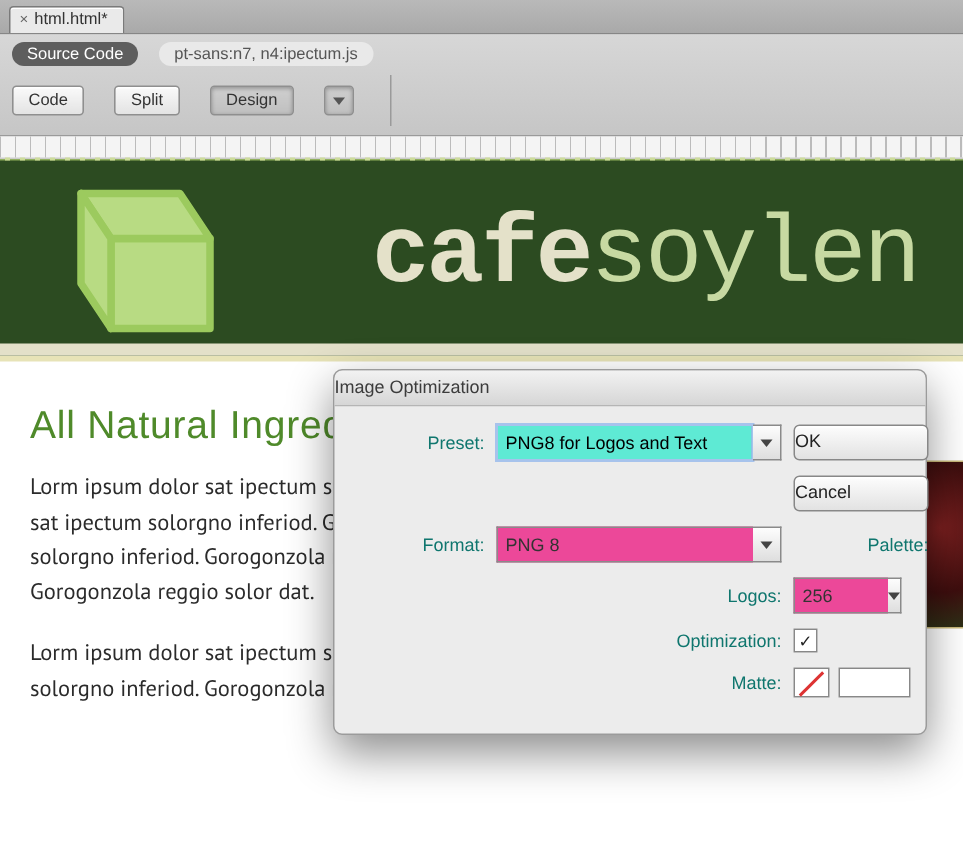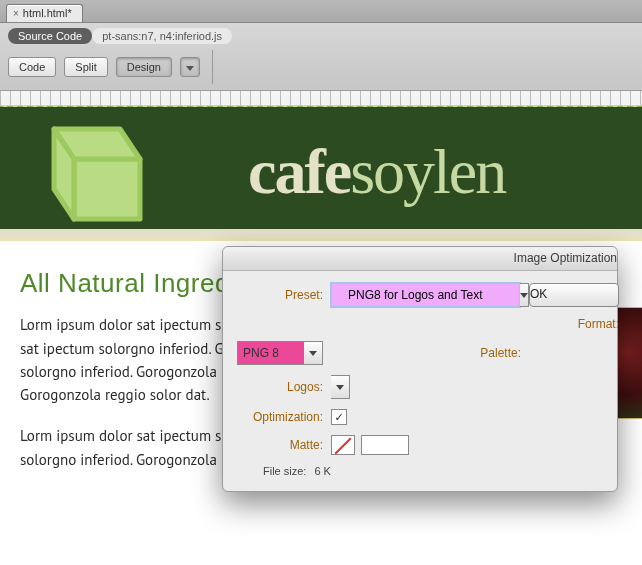--- a/index.html
+++ b/index.html
@@ -5,54 +5,54 @@
   html,body{margin:0;padding:0;font-family:"Lucida Grande","Segoe UI",Arial,sans-serif;font-size:12px;color:#333;background:#fff}
   .app{width:642px;height:565px;position:relative;overflow:hidden;background:#fff}
 
   
   .tabbar{height:22px;background:linear-gradient(#b9b9b9,#a9a9a9);border-bottom:1px solid #868686;display:flex;align-items:flex-end;padding-left:6px}
   .tab{background:#eaeaea;border:1px solid #7a7a7a;border-bottom:none;border-radius:3px 3px 0 0;padding:2px 10px 3px 6px;display:flex;align-items:center;gap:4px;font-size:11px;color:#333;box-shadow:inset 0 1px 0 #fff}
   .tab .x{font-family:Arial;color:#666;font-size:10px}
 
   
   .toolbar{background:linear-gradient(#d7d7d7,#c6c6c6);border-bottom:1px solid #9a9a9a;padding:5px 8px 6px;display:flex;flex-direction:column;gap:6px}
-  .pillrow{display:flex;align-items:center;gap:0}
+  .pillrow{display:flex;align-items:center;gap:14px}
   .pill{border-radius:10px;padding:2px 10px;font-size:11px;background:#e9e9e9;color:#555}
   .pill.active{background:#5e5e5e;color:#fff}
-  .btnrow{display:flex;align-items:center;gap:8px}
+  .btnrow{display:flex;align-items:center;gap:20px}
   .tb-btn{background:linear-gradient(#fafafa,#e3e3e3);border:1px solid #8f8f8f;border-radius:3px;padding:3px 10px;font-size:11px;color:#333;box-shadow:inset 0 1px 0 #fff}
   .tb-btn.pressed{background:linear-gradient(#cfcfcf,#bfbfbf);box-shadow:inset 0 1px 3px rgba(0,0,0,.3)}
   .split-arrow{padding:3px 5px}
   .split-arrow::after{content:"";display:inline-block;border-left:4px solid transparent;border-right:4px solid transparent;border-top:5px solid #555}
   .sep{width:1px;height:34px;background:#9a9a9a;margin:0 4px}
 
   
   .ruler{height:14px;background:#f4f4f4;border-bottom:1px solid #ccc;background-image:repeating-linear-gradient(90deg,#bbb 0,#bbb 1px,transparent 1px,transparent 10px)}
 
   
   .page{position:relative}
   .banner{height:122px;background:#2c4b21;position:relative;border-top:1px solid #8faf5d;border-bottom:8px solid #e3e0c9}
   .dotrow{position:absolute;top:-4px;left:0;right:0;height:6px;background-image:radial-gradient(#cddc9b 2px,transparent 2px);background-size:10px 6px}
   .logo{position:absolute;left:44px;top:8px}
-  .logotype{position:absolute;left:248px;top:28px;font-family:Liberation Serif, serif;font-size:64px;font-weight:700;letter-spacing:-2px;color:#e4e1c9;white-space:nowrap}
+  .logotype{position:absolute;left:248px;top:28px;font-family:Liberation Mono, monospace;font-size:64px;font-weight:700;letter-spacing:-2px;color:#e4e1c9;white-space:nowrap}
   .logotype .light{color:#c7d9a2;font-weight:400}
   .yellowrule{height:4px;background:#e7e3b7}
 
   .content{padding:22px 20px 0;line-height:1.55;color:#2b2b2b;font-family:Georgia,"PT Sans",Arial,sans-serif;font-size:15px;position:relative}
   .h2{color:#4f8a2a;font-family:Verdana,Arial,sans-serif;font-size:26px;font-weight:400;margin:0 0 10px;letter-spacing:.5px}
   .para{margin:0 0 18px}
   .foodimg{position:absolute;right:-4px;top:66px;width:46px;height:110px;border:1px solid #c9b97a;background:radial-gradient(circle at 60% 40%,#7a1f1f 0,#3e0e0e 60%,#2b3518 100%)}
 
   
   .dialog{position:absolute;left:222px;top:246px;width:394px;background:#ececec;border:1px solid #9b9b9b;border-radius:6px;box-shadow:0 12px 30px rgba(0,0,0,.45)}
-  .dlg-title{height:23px;background:linear-gradient(#f2f2f2,#d6d6d6);border-bottom:1px solid #b5b5b5;border-radius:6px 6px 0 0;text-align:right;font-size:12px;color:#3c3c3c;line-height:23px}
+  .dlg-title{height:23px;background:linear-gradient(#f2f2f2,#d6d6d6);border-bottom:1px solid #b5b5b5;border-radius:6px 6px 0 0;text-align:left;font-size:12px;color:#3c3c3c;line-height:23px}
   .dlg-body{padding:12px 14px 14px;display:grid;grid-template-columns:86px 190px 90px;column-gap:8px;row-gap:10px;align-items:center}
-  .lbl{text-align:right;font-size:12px;color:#a16207}
+  .lbl{text-align:right;font-size:12px;color:#0f766e}
   .combo{display:flex}
-  .combo input{flex:1;height:20px;border:1px solid #7aa0d8;padding:1px 16px;font-size:12px;background:#f0abfc;outline:2px solid #a7c3ec;outline-offset:-1px}
+  .combo input{flex:1;height:20px;border:1px solid #7aa0d8;padding:1px 5px;font-size:12px;background:#5eead4;outline:2px solid #a7c3ec;outline-offset:-1px}
   .combo .arrow,.select .arrow{width:18px;height:22px;border:1px solid #8a8a8a;border-left:none;background:linear-gradient(#fdfdfd,#dedede);display:flex;align-items:center;justify-content:center}
   .select{display:flex}
   .select .field{flex:1;height:20px;border:1px solid #8a8a8a;border-right:none;background:#ec4899;padding:1px 5px;font-size:12px;line-height:20px}
   .tri{border-left:4px solid transparent;border-right:4px solid transparent;border-top:5px solid #444}
   .action{height:22px;border:1px solid #888;border-radius:4px;background:linear-gradient(#fdfdfd,#e2e2e2);font-size:12px;color:#222;box-shadow:inset 0 1px 0 #fff;justify-self:stretch;text-align:left;line-height:20px}
   .chk{width:14px;height:14px;border:1px solid #888;background:#fff;display:inline-flex;align-items:center;justify-content:center;font-size:11px;color:#222}
   .mattebox{display:flex;gap:6px;align-items:center}
   .swatch{width:22px;height:18px;border:1px solid #888;background:#fff;position:relative}
   .swatch.none::before{content:"";position:absolute;left:0;right:0;top:50%;height:2px;background:#d33;transform:rotate(-45deg)}
   .swatch.big{width:46px}
@@ -67,21 +67,21 @@
   <div class="tabbar">
     <div class="tab">
       <span class="x">×</span>
       <span>html.html*</span>
     </div>
   </div>
 
   <div class="toolbar">
     <div class="pillrow">
       <span class="pill active">Source Code</span>
-      <span class="pill">pt-sans:n7, n4:inferiod.js</span>
+      <span class="pill">pt-sans:n7, n4:ipectum.js</span>
     </div>
     <div class="btnrow">
       <span class="tb-btn">Code</span>
       <span class="tb-btn">Split</span>
       <span class="tb-btn pressed">Design</span>
       <span class="tb-btn pressed split-arrow"></span>
       <span class="sep"></span>
     </div>
   </div>
 
@@ -119,53 +119,51 @@
       <div class="combo">
         <input type="text" value="PNG8 for Logos and Text" style="">
         <div class="arrow">
             <div class="tri"></div>
           </div>
       </div>
       <div class="action">OK</div>
 
       <div></div>
         <div></div>
+      <div class="action">Cancel</div>
 
       <div class="lbl">Format:</div>
       <div class="select">
         <div class="field">PNG 8</div>
         <div class="arrow">
             <div class="tri"></div>
           </div>
       </div>
 
       <div class="lbl">Palette:</div>
       <div></div>
 
       <div class="lbl">Logos:</div>
       <div>
         <div class="select narrow">
+          <div class="field">256</div>
           <div class="arrow">
               <div class="tri"></div>
             </div>
         </div>
       </div>
       <div></div>
 
       <div class="lbl">Optimization:</div>
       <div><span class="chk">✓</span></div>
       <div></div>
 
       <div class="lbl">Matte:</div>
       <div class="mattebox">
         <span class="swatch none"></span>
         <span class="swatch big"></span>
       </div>
       <div></div>
 
-      <div class="filesize">
-        <span>File size:</span>
-        <span>6 K</span>
-      </div>
     </div>
   </div>
 
 </div>
 
 </body></html>

